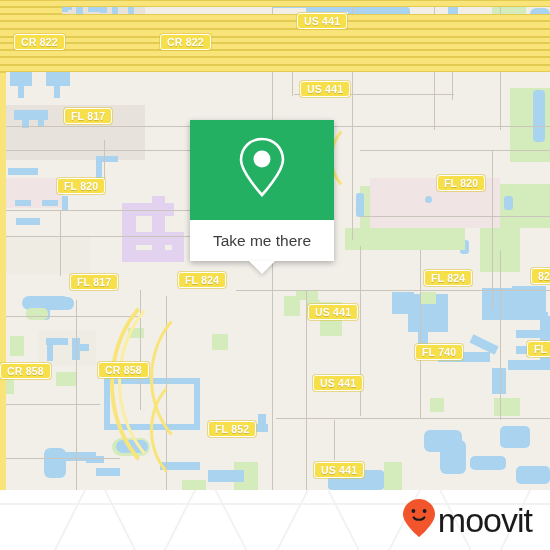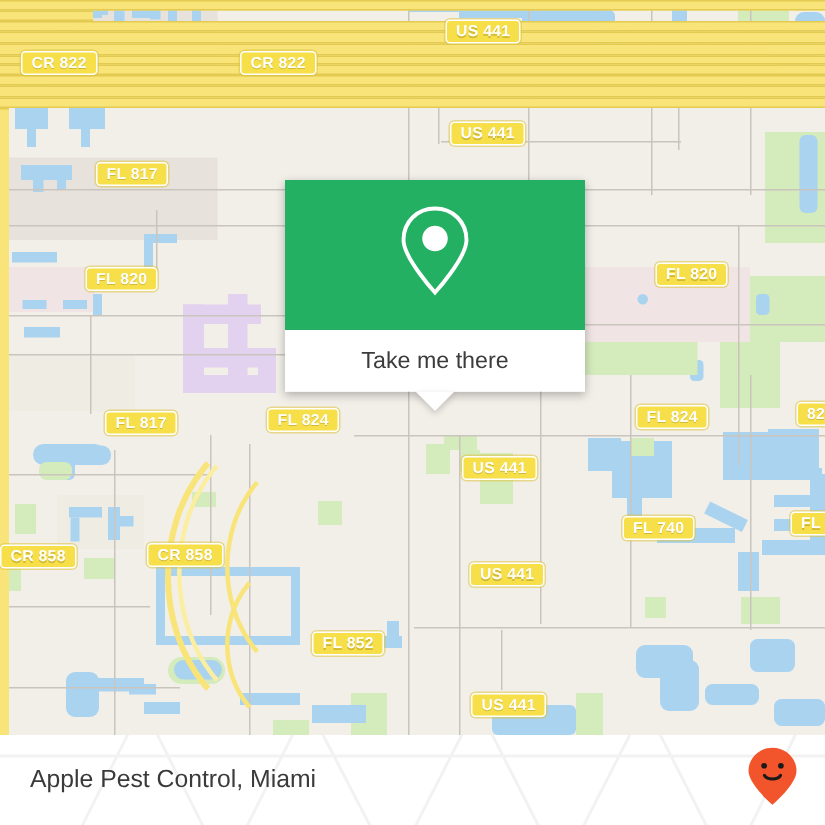--- a/index.html
+++ b/index.html
@@ -48,21 +48,21 @@
     padding:0 6px;
     white-space:nowrap;
     letter-spacing:.2px;
     text-shadow:0 1px 0 rgba(160,140,30,.45);
     box-shadow:0 0 0 1px rgba(220,195,60,.55);
     box-sizing:border-box;
   }
 
   
   #card{
-    position:absolute;left:190px;top:120px;width:200px;
+    position:absolute;left:190px;top:120px;width:144px;
     box-shadow:0 2px 6px rgba(0,0,0,.28);
   }
   #card-top{
     background:#24b063;height:100px;width:100%;
     display:flex;align-items:center;justify-content:center;
   }
   #card-bottom{
     background:#ffffff;height:41px;width:100%;
     display:flex;align-items:center;justify-content:center;
     color:#3c3c3c;font-size:15.5px;
@@ -373,26 +373,26 @@
           <path d="M205 10 L262 120"></path>
         <path d="M262 120 L318 10"></path>
           <path d="M318 10 L374 120"></path>
         <path d="M374 120 L430 10"></path>
           <path d="M430 10 L486 120"></path>
         <path d="M486 120 L540 10"></path>
         <path d="M0 44 L550 44"></path>
         <path d="M0 96 L550 96"></path>
       </g>
     </svg>
-    <div id="footer-title">Apple Pest Control, Miami</div>
     <div id="brand">
       <span>
         <svg width="34" height="40" viewBox="0 0 34 40" aria-hidden="true">
           <path d="M17 1 C8.2 1 1 8 1 16.4 C1 25.6 17 39 17 39 C17 39 33 25.6 33 16.4 C33 8 25.8 1 17 1 Z" fill="#f2552c"></path>
           <circle cx="11.4" cy="13" r="1.9" fill="#1a1a1a"></circle>
           <circle cx="22.6" cy="13" r="1.9" fill="#1a1a1a"></circle>
           <path d="M11.6 19.4 C13.6 22.6 20.4 22.6 22.4 19.4" stroke="#1a1a1a" stroke-width="2" fill="none" stroke-linecap="round"></path>
         </svg>
       </span>
+      <span id="brand-text">moovit</span>
     </div>
   </div>
 
 </div>
 
 </body></html>

